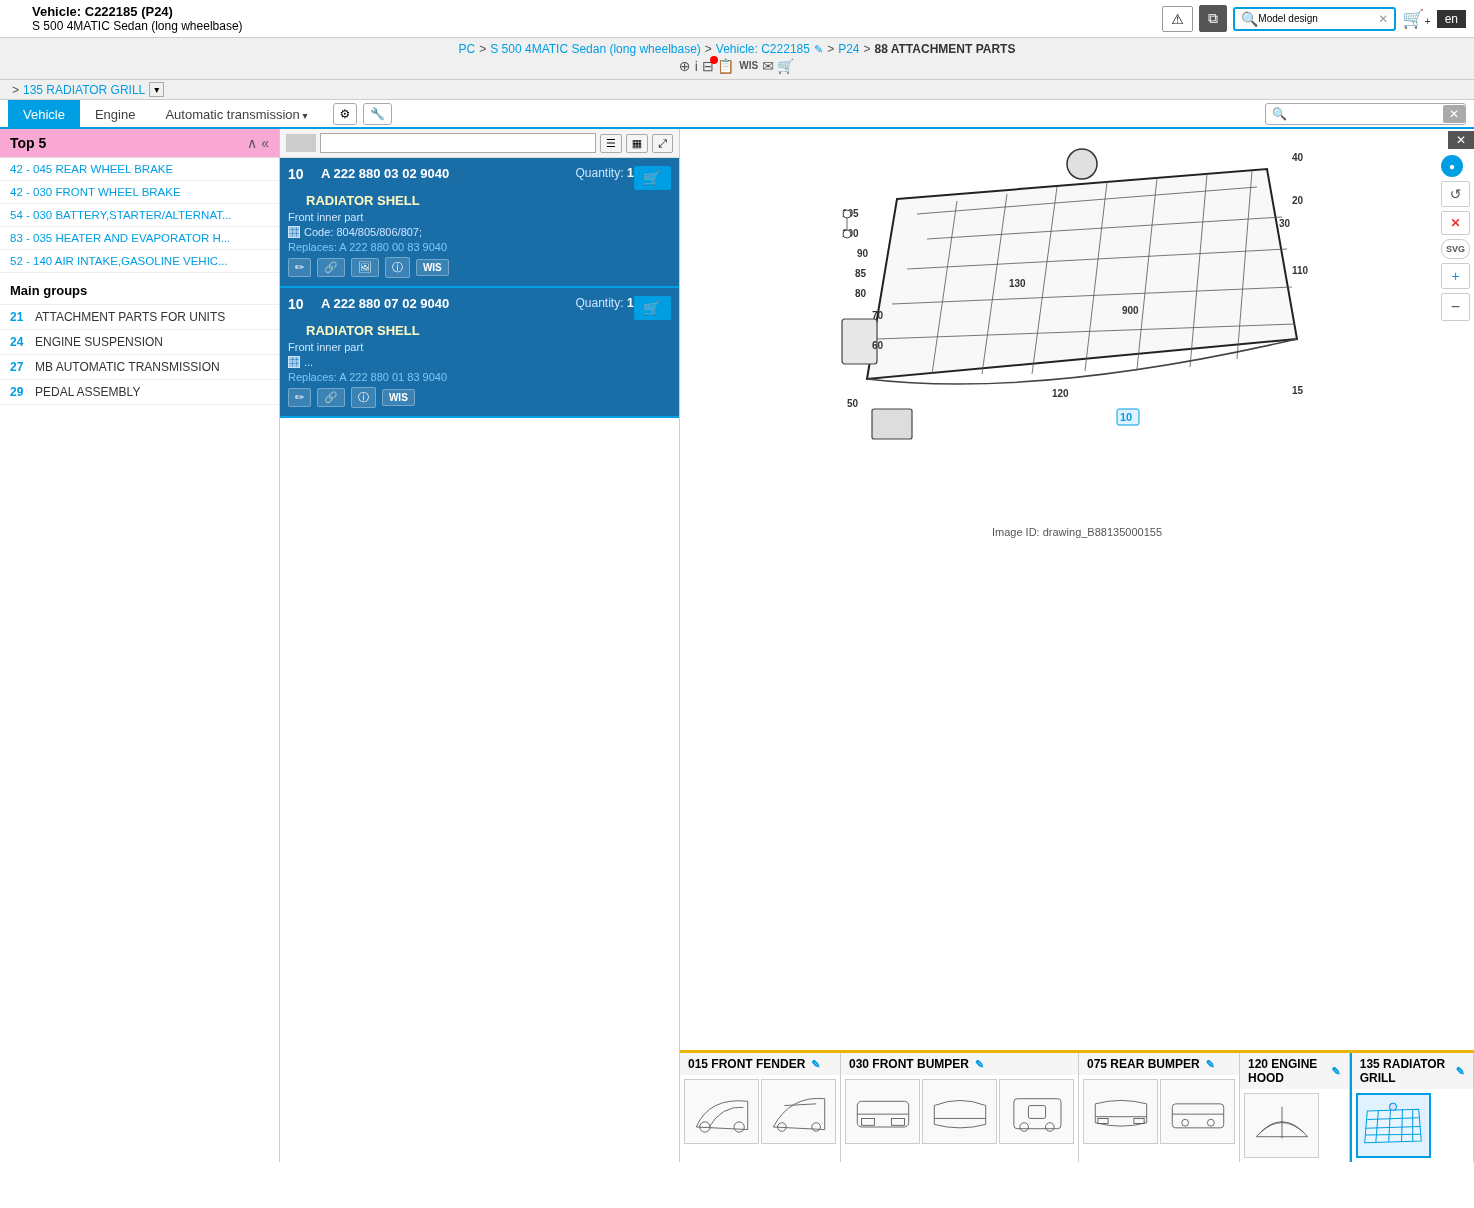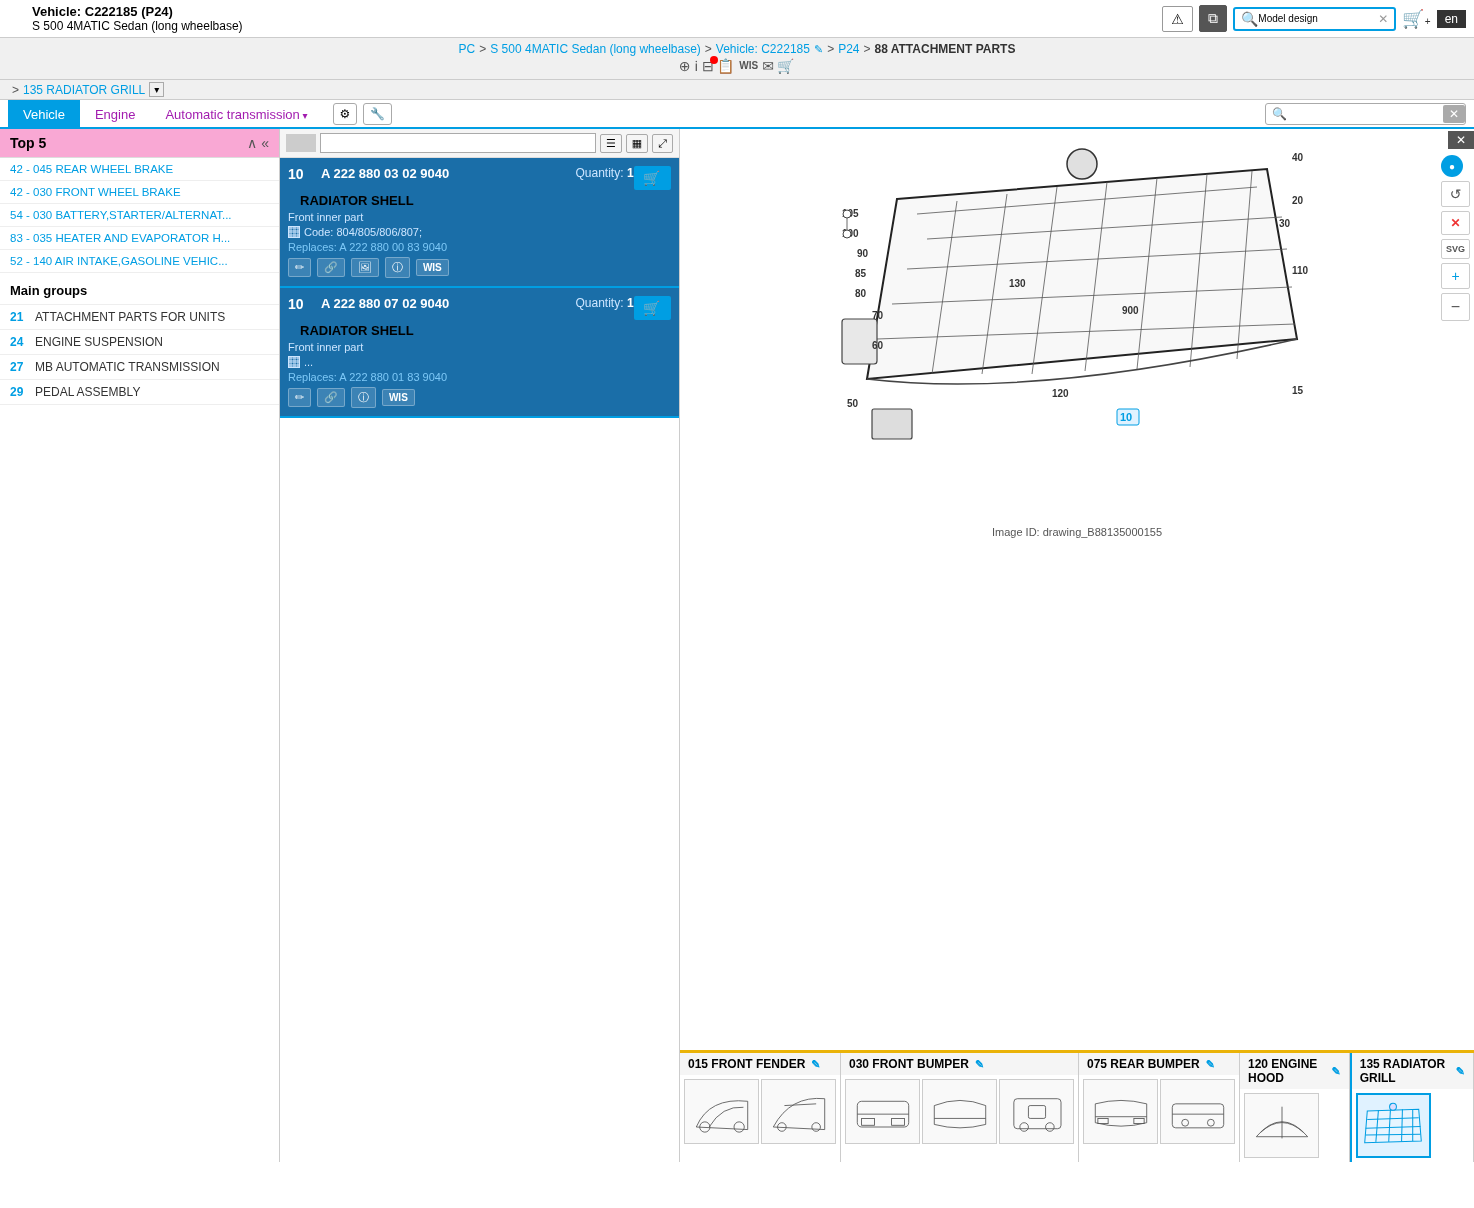--- a/index.html
+++ b/index.html
@@ -30,21 +30,21 @@
     .badge-dot { position: absolute; top: -2px; right: -4px; width: 8px; height: 8px; background: red; border-radius: 50%; }
 
     
     .breadcrumb-row2 { display: flex; align-items: center; padding: 2px 8px; background: #f0f0f0; border-bottom: 1px solid #ccc; }
     .breadcrumb-row2 .sep { color: #555; margin: 0 4px; }
 
     
     .tab-bar { display: flex; align-items: center; border-bottom: 2px solid #009ee3; background: #fff; padding: 0 8px; }
     .tab { padding: 6px 14px; cursor: pointer; font-size: 13px; border: 1px solid transparent; margin-bottom: -2px; }
     .tab.active { background: #009ee3; color: #fff; border-color: #009ee3; }
-    .tab:not(.active) { color: #a21caf; }
+    .tab:not(.active) { color: #404040; }
     .tab.with-arrow::after { content: " ▾"; font-size: 10px; }
     .tab-icons { margin-left: 10px; display: flex; gap: 6px; }
     .tab-icon-btn { background: none; border: 1px solid #aaa; border-radius: 3px; padding: 3px 6px; cursor: pointer; font-size: 12px; }
     .tab-search { margin-left: auto; display: flex; align-items: center; border: 1px solid #aaa; border-radius: 3px; }
     .tab-search input { border: none; outline: none; padding: 3px 6px; font-size: 12px; width: 150px; }
     .tab-search-icon { padding: 3px 6px; color: #555; cursor: pointer; }
     .tab-close { background: #aaa; color: #fff; border: none; padding: 2px 6px; cursor: pointer; border-radius: 2px; font-size: 12px; }
 
     
     .main-layout { display: flex; height: calc(100vh - 175px); }
@@ -68,21 +68,21 @@
     .part-list-header { display: flex; align-items: center; padding: 4px 6px; background: #f5f5f5; border-bottom: 1px solid #ddd; gap: 4px; }
     .part-list-search { flex: 1; border: 1px solid #aaa; padding: 2px 6px; font-size: 12px; }
     .part-list-icons { display: flex; gap: 4px; }
     .pl-icon { background: none; border: 1px solid #aaa; padding: 2px 5px; cursor: pointer; font-size: 11px; border-radius: 2px; }
     .part-item { border-bottom: 2px solid #009ee3; padding: 8px; background: #1a6ea8; color: #fff; margin-bottom: 0; }
     .part-num-row { display: flex; justify-content: space-between; align-items: flex-start; }
     .part-pos { font-size: 14px; font-weight: bold; color: #fff; min-width: 25px; }
     .part-code { font-size: 13px; font-weight: bold; color: #fff; flex: 1; margin: 0 8px; }
     .part-qty { font-size: 12px; color: #cce5ff; }
     .qty-val { color: #fff; font-weight: bold; }
-    .part-name { font-size: 13px; color: #000000; font-weight: bold; margin: 3px 12px; }
+    .part-name { font-size: 13px; color: #fef9c3; font-weight: bold; margin: 3px 18px; }
     .part-desc { font-size: 11px; color: #cce5ff; margin-bottom: 3px; }
     .part-code-line { display: flex; align-items: center; gap: 4px; font-size: 11px; color: #cce5ff; margin-bottom: 3px; }
     .part-replaces { font-size: 11px; color: #7dc8f7; margin-bottom: 4px; }
     .part-actions { display: flex; align-items: center; gap: 6px; }
     .part-action-btn { background: rgba(255,255,255,0.15); border: 1px solid rgba(255,255,255,0.3); color: #fff; padding: 2px 6px; cursor: pointer; border-radius: 2px; font-size: 11px; }
     .cart-add-btn { background: #009ee3; border: none; color: #fff; padding: 4px 10px; cursor: pointer; border-radius: 2px; font-size: 14px; }
 
     
     .right-panel { flex: 1; display: flex; flex-direction: column; position: relative; }
     .diagram-area { flex: 1; background: #fff; position: relative; overflow: hidden; }
@@ -276,21 +276,21 @@
   <div class="right-panel">
     <div class="diagram-area" style="position:relative;min-height:400px;">
       
       <button style="position:absolute;top:2px;right:0;z-index:10;background:#555;color:#fff;border:none;padding:2px 8px;cursor:pointer;font-size:12px;">✕</button>
 
       
       <div style="position:absolute;right:0;top:22px;display:flex;flex-direction:column;gap:4px;padding:4px;z-index:10;">
         <button class="rt-btn active" style="background:#009ee3;color:#fff;border:none;border-radius:50%;width:22px;height:22px;font-size:10px;">●</button>
         <button class="rt-btn" style="font-size:14px;">↺</button>
         <button class="rt-btn" style="font-size:12px;color:#e33;font-weight:bold;">✕</button>
-        <button class="rt-btn" style="font-size:9px;font-weight:bold;">SVG</button>
+        <button class="rt-btn" style="font-size:9px;font-weight:bold;border-radius:9px;">SVG</button>
         <button class="rt-btn" style="font-size:14px;color:#009ee3;">+</button>
         <button class="rt-btn" style="font-size:16px;color:#555;">−</button>
       </div>
 
       
       <svg viewBox="0 0 480 370" style="width:100%;height:auto;max-height:390px;padding:10px;">
 
         <g stroke="#333" fill="none" stroke-width="1.2">
 
           <path d="M60,60 L430,30 L460,200 L30,240 Z" stroke="#222" stroke-width="2" fill="#f8f8f8"></path>

